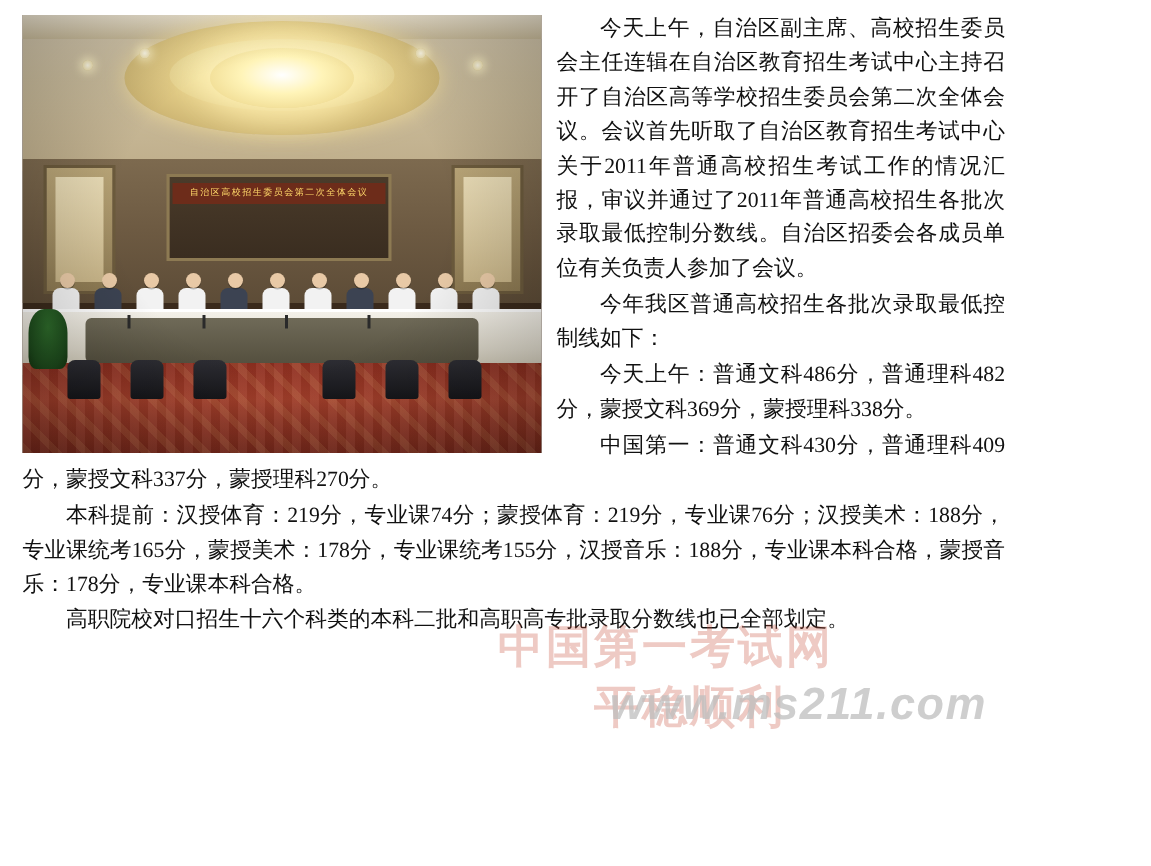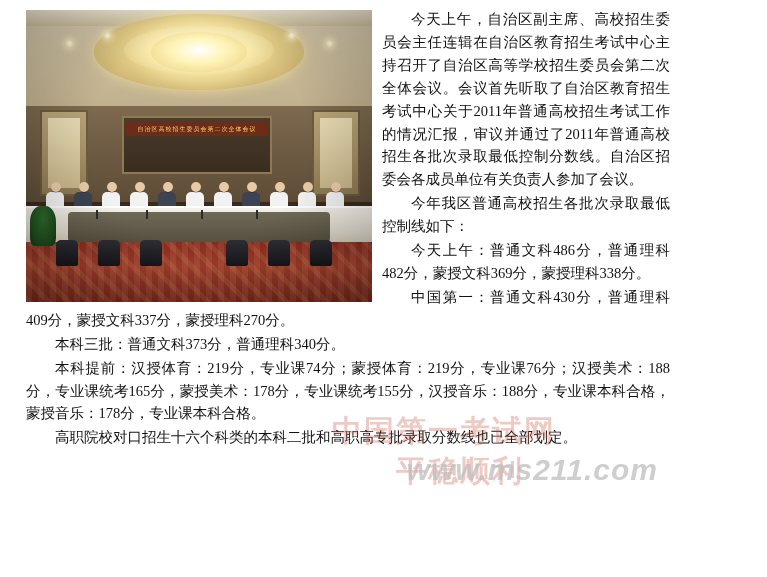--- a/index.html
+++ b/index.html
@@ -13,21 +13,21 @@
     font-family: "Liberation Serif", "DejaVu Serif", serif;
     color: #000000;
     overflow: hidden;
     position: relative;
   }
   .page {
     position: relative;
     width: 680px;
     height: 577px;
     box-sizing: border-box;
-    padding: 8px 10px 4px 26px;
+    padding: 8px 10px 4px 15px;
   }
   .article {
     font-size: 14.5px;
     line-height: 1.58;
     text-align: justify;
     text-justify: inter-ideograph;
     color: #111;
   }
   .photo {
     float: left;
@@ -293,21 +293,20 @@
 
       <div class="ph-plant"></div>
       <div class="ph-vign"></div>
       <div class="ph-caption"></div>
     </div>
 
     <p class="para first">今天上午，自治区副主席、高校招生委员会主任连辑在自治区教育招生考试中心主持召开了自治区高等学校招生委员会第二次全体会议。会议首先听取了自治区教育招生考试中心关于2011年普通高校招生考试工作的情况汇报，审议并通过了2011年普通高校招生各批次录取最低控制分数线。自治区招委会各成员单位有关负责人参加了会议。</p>
     <p class="para">今年我区普通高校招生各批次录取最低控制线如下：</p>
     <p class="para">今天上午：普通文科486分，普通理科482分，蒙授文科369分，蒙授理科338分。</p>
     <p class="para">中国第一：普通文科430分，普通理科409分，蒙授文科337分，蒙授理科270分。</p>
-    <p class="para">本科三批：普通文科373分，普通理科340分。</p>
     <p class="para">本科提前：汉授体育：219分，专业课74分；蒙授体育：219分，专业课76分；汉授美术：188分，专业课统考165分，蒙授美术：178分，专业课统考155分，汉授音乐：188分，专业课本科合格，蒙授音乐：178分，专业课本科合格。</p>
     <p class="para">高职院校对口招生十六个科类的本科二批和高职高专批录取分数线也已全部划定。</p>
 
   </div>
 
   <div class="watermark">
     <div class="wm-cn">中国第一考试网</div>
     <div class="wm-cn2">平稳顺利</div>
     <div class="wm-url">www.ms211.com</div>
   </div>

